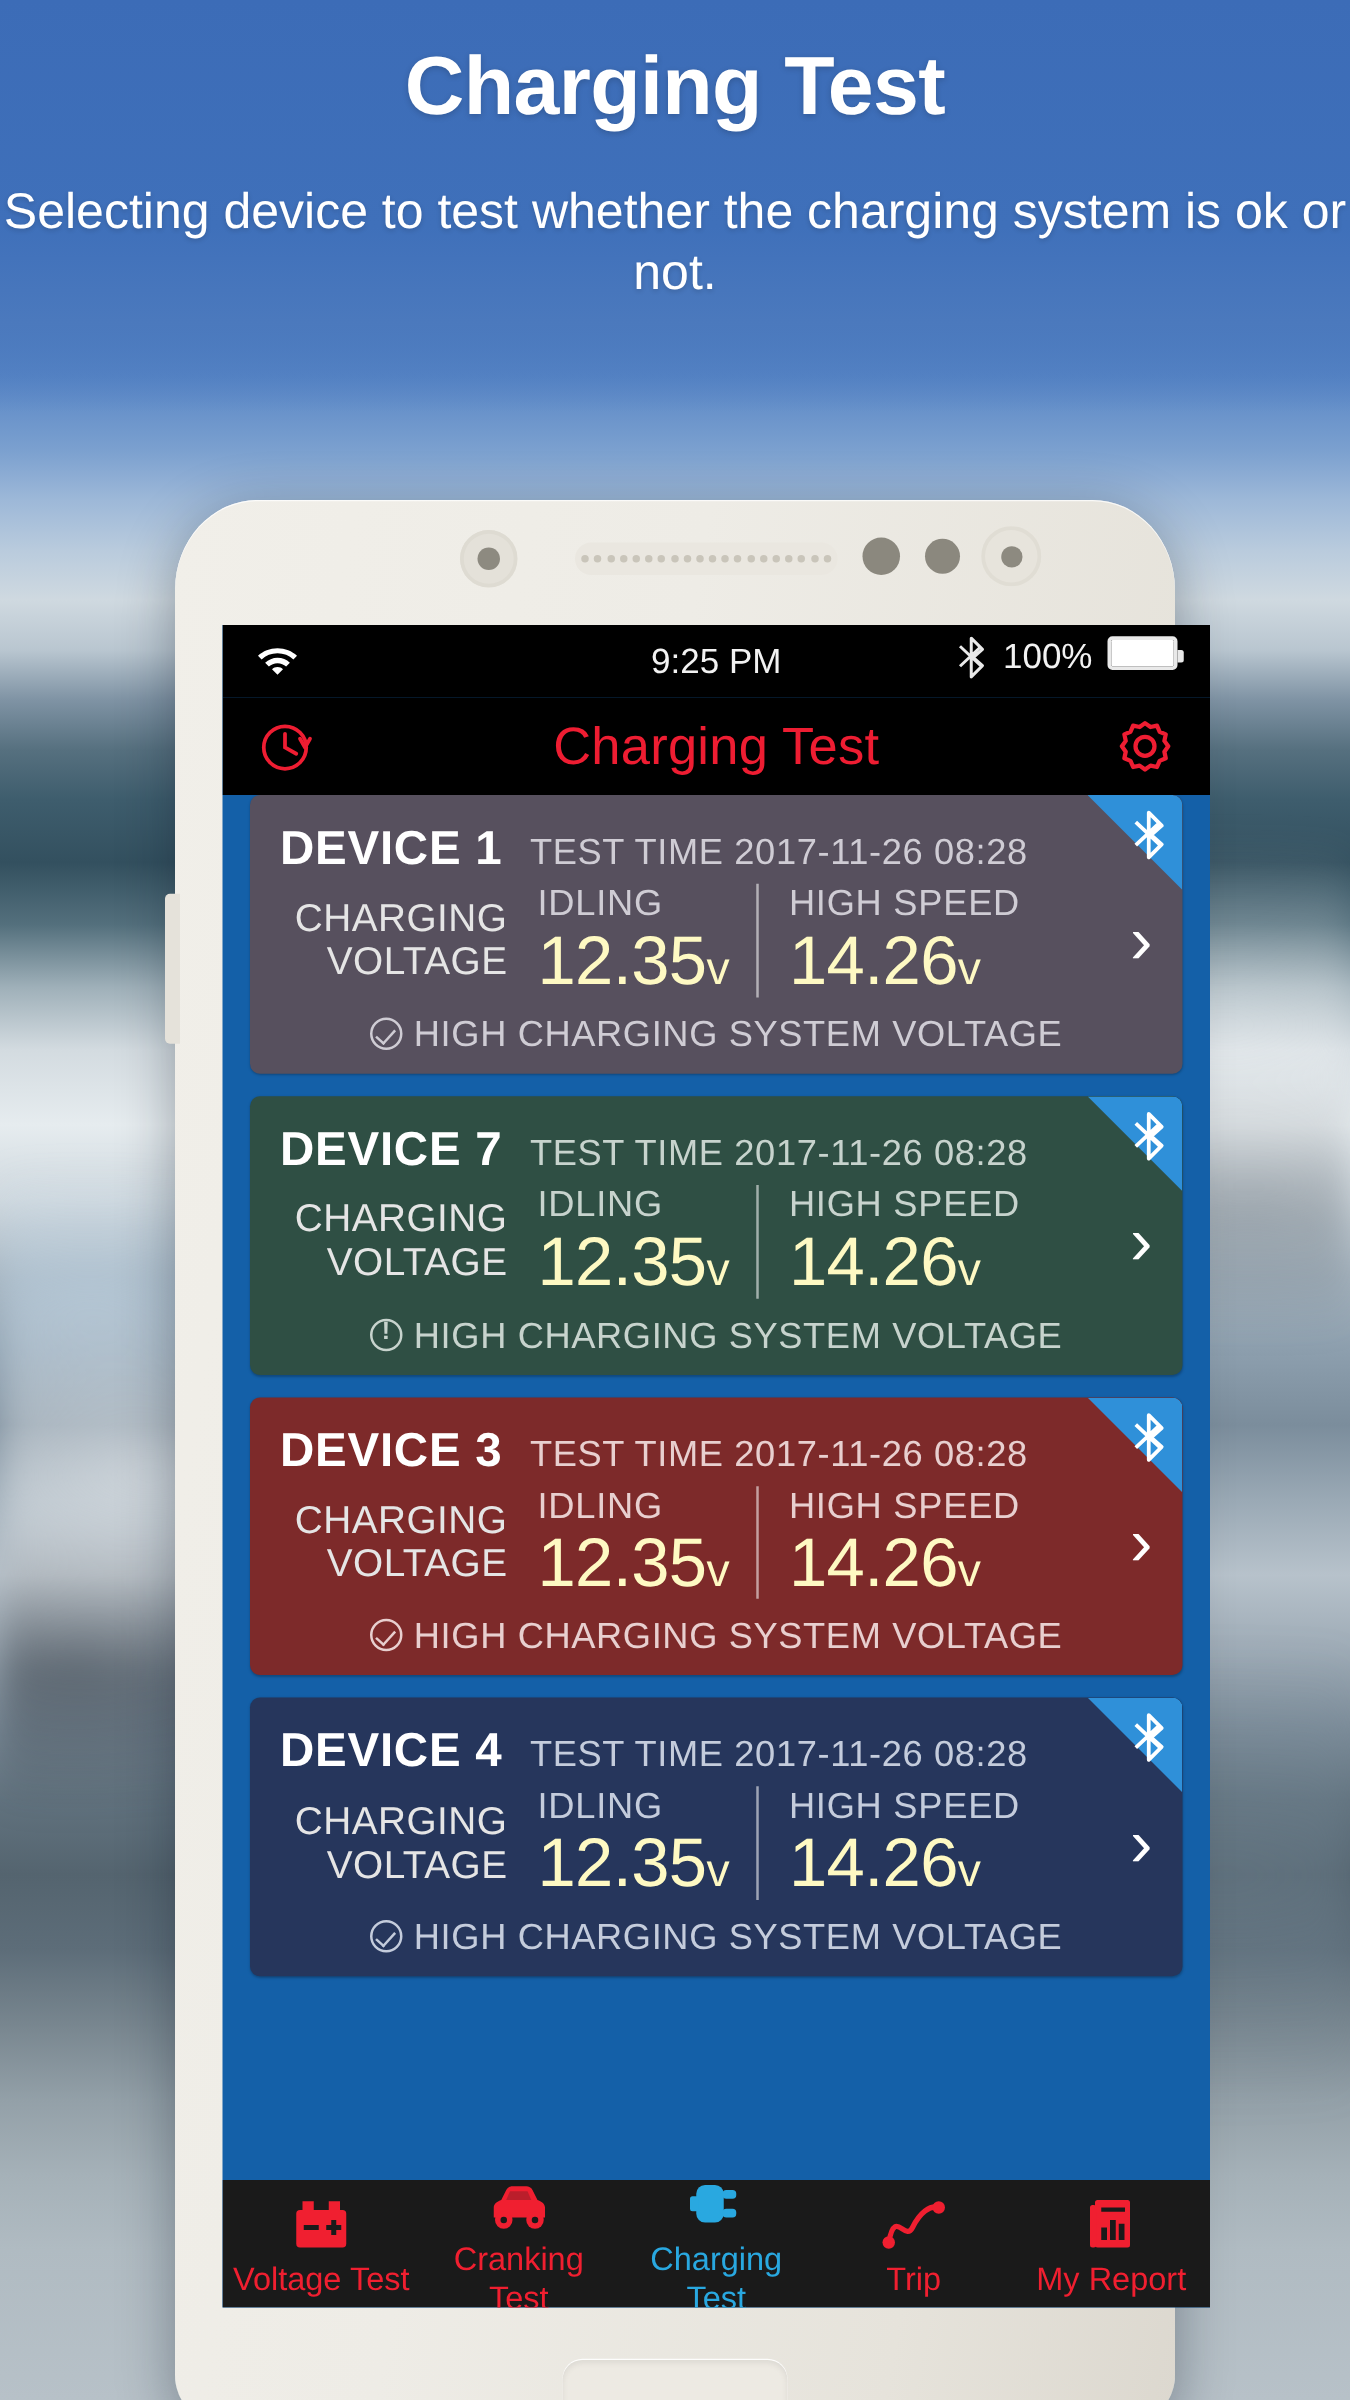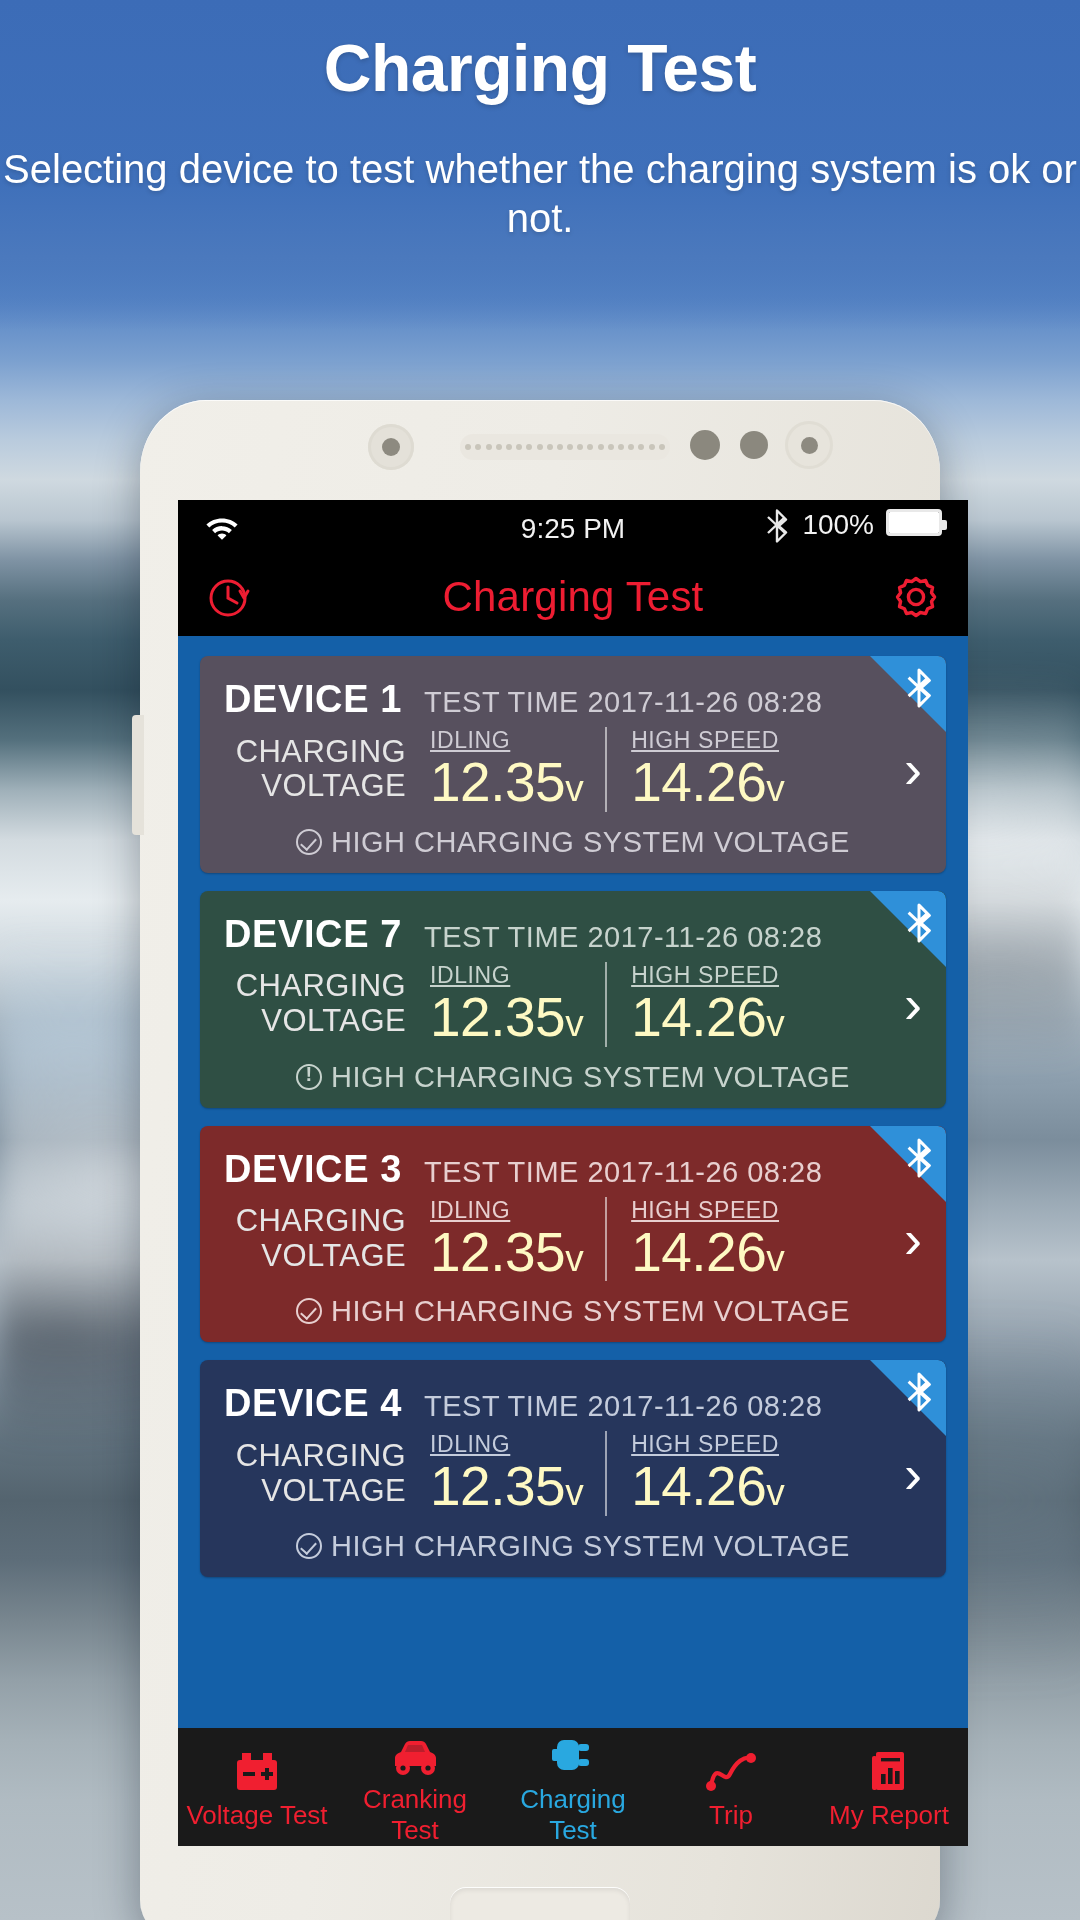--- a/index.html
+++ b/index.html
@@ -136,34 +136,34 @@
     display:flex; align-items:center; justify-content:space-between;
     padding:0 26px; position:relative;
   }
   #app-title {
     position:absolute; left:0; right:0; text-align:center;
     color:#ee1d32; font-size:42px; font-weight:400; letter-spacing:.2px;
   }
   .tb-icon { z-index:2; width:52px; height:52px; display:block; }
 
   
-  #cards { padding:20px 22px 10px 22px; }
+  #cards { padding:0 22px 10px 22px; }
   .card {
     position:relative; border-radius:8px; margin-bottom:18px;
     overflow:hidden; padding:14px 0 14px 0;
     box-shadow:0 1px 2px rgba(0,0,0,.25);
   }
   .card-row1 { display:flex; align-items:baseline; padding:8px 0 0 24px; }
   .dev-name { font-size:38px; font-weight:bold; color:#fff; letter-spacing:.6px; }
   .dev-time { font-size:29px; margin-left:22px; letter-spacing:.5px; }
   .card-row2 { display:flex; align-items:center; padding:6px 0 0 24px; }
   .clabel { font-size:31px; line-height:1.12; text-align:right; color:#e5e5e5; width:182px; letter-spacing:.4px; }
   .metric { padding-left:24px; }
   .metric.second { border-left:2px solid rgba(255,255,255,.55); margin-left:22px; }
-  .mtitle { font-size:23px; letter-spacing:.6px;text-decoration:underline; }
+  .mtitle { font-size:29px; letter-spacing:.6px; }
   .mval { font-size:55px; color:#fef9c3; font-weight:400; line-height:1.05; letter-spacing:-.5px; }
   .mval small { font-size:37px; }
   .chev { margin-left:auto; margin-right:24px; color:#fff; font-size:54px; font-weight:300; line-height:1; }
   .card-row3 { text-align:center; font-size:29px; padding-top:14px; letter-spacing:.5px; }
   .st-ico {
     display:inline-block; width:26px; height:26px; border-radius:50%;
     border:2px solid currentColor; position:relative; vertical-align:-3px; margin-right:9px;
   }
   .st-ico.check::after {
     content:""; position:absolute; left:6px; top:4px; width:7px; height:13px;
@@ -178,21 +178,21 @@
   .bt-corner { position:absolute; right:0; top:0; width:76px; height:76px; overflow:hidden; }
   .bt-corner .tri {
     position:absolute; right:0; top:0; width:0; height:0;
     border-top:76px solid #2f90d9; border-left:76px solid transparent;
     border-top-right-radius:8px;
   }
   .bt-corner svg { position:absolute; right:12px; top:12px; }
 
   
   #nav {
-    position:absolute; left:0; bottom:0; width:100%; height:118px;
+    position:absolute; left:0; bottom:0; width:100%; height:102px;
     background:#1a1a1a; display:flex; align-items:center;
   }
   .nav-item {
     flex:1; text-align:center; color:#f01f30; font-size:26px;
     display:flex; flex-direction:column; align-items:center; gap:6px;
   }
   .nav-item.active { color:#29a8e0; }
   .nav-ico { height:50px; display:flex; align-items:flex-end; justify-content:center; }
 </style>
 </head>

